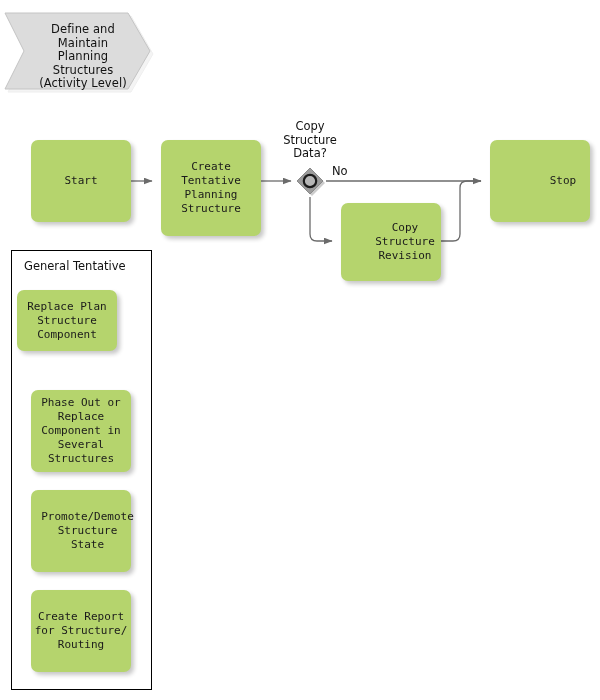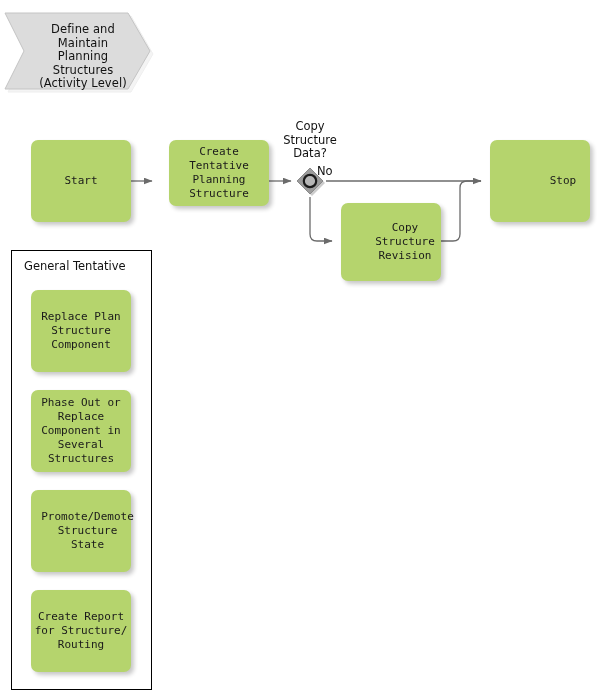--- a/index.html
+++ b/index.html
@@ -155,21 +155,21 @@
 Maintain
 Planning
 Structures
 (Activity Level)</div>
   </div>
 
   <div class="node" style="left:31px; top:140px; width:100px; height:82px;">
     <div class="node-label">Start</div>
   </div>
 
-  <div class="node" style="left:161px; top:140px; width:100px; height:66px;margin-left:8px;">
+  <div class="node" style="left:161px; top:140px; width:100px; height:96px;">
     <div class="node-label">Create Tentative
 Planning
 Structure</div>
   </div>
 
   <div class="node" style="left:341px; top:203px; width:100px; height:78px;padding-left:28px;">
     <div class="node-label">Copy Structure
 Revision</div>
   </div>
 
@@ -180,27 +180,27 @@
   <div class="gateway-caption" style="left:265px; top:120px; width:90px;">Copy
 Structure
 Data?</div>
 
   <svg class="gateway" style="left:295px; top:166px;" width="30" height="30" viewBox="0 0 30 30" xmlns="http://www.w3.org/2000/svg">
     <path d="M15,2 L28,15 L15,28 L2,15 Z" fill="#000000" opacity="0.20" transform="translate(2,2)"></path>
     <path d="M15,2 L28,15 L15,28 L2,15 Z" fill="#9c9c9c" stroke="#8a8a8a" stroke-width="1"></path>
     <circle cx="15" cy="15" r="6.2" fill="#b6b6b6" stroke="#1a1a1a" stroke-width="2.2"></circle>
   </svg>
 
-  <div class="edge-label" style="left:317px; top:164px;text-align:right;">No</div>
+  <div class="edge-label" style="left:332px; top:164px;text-align:right;">No</div>
 
   <div class="panel" style="left:11px; top:250px; width:141px; height:440px;"></div>
 
   <div class="panel-title" style="left:24px; top:259px;">General Tentative</div>
 
-  <div class="node" style="left:31px; top:290px; width:100px; height:82px;">
+  <div class="node" style="left:17px; top:290px; width:100px; height:61px;">
     <div class="node-label">Replace Plan
 Structure
 Component</div>
   </div>
 
   <div class="node" style="left:31px; top:390px; width:100px; height:82px;">
     <div class="node-label">Phase Out or
 Replace
 Component in
 Several

